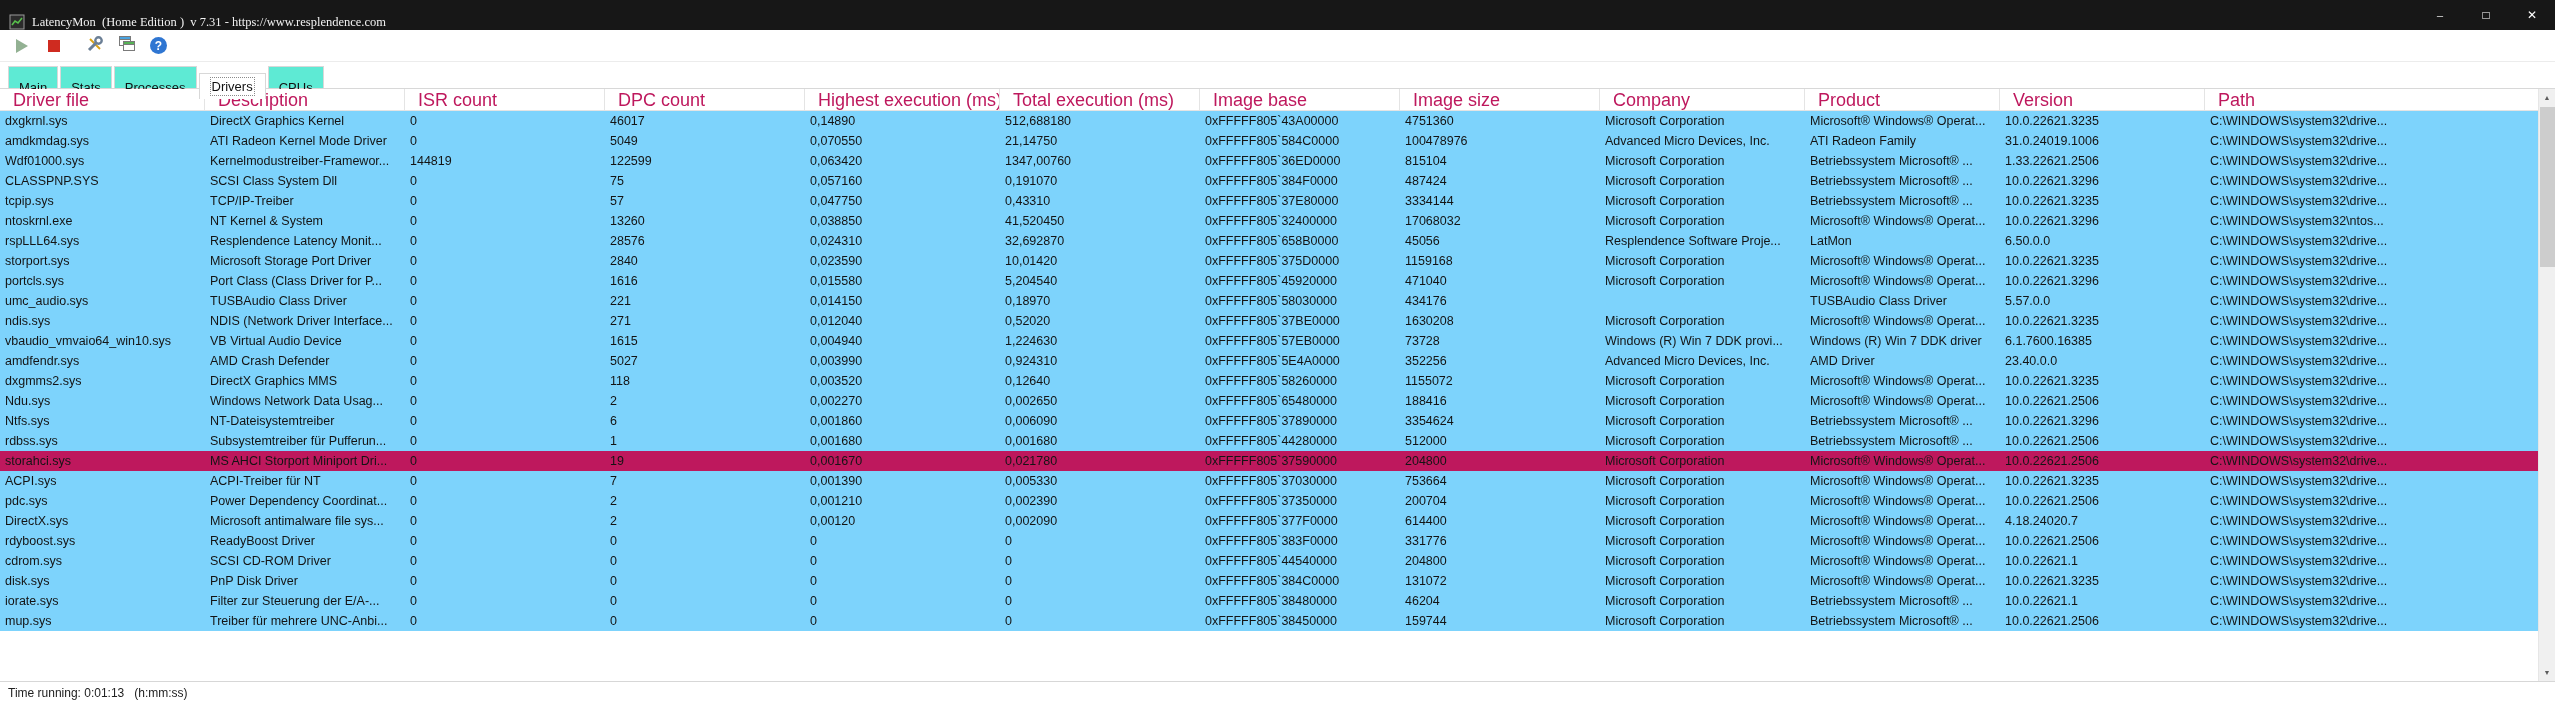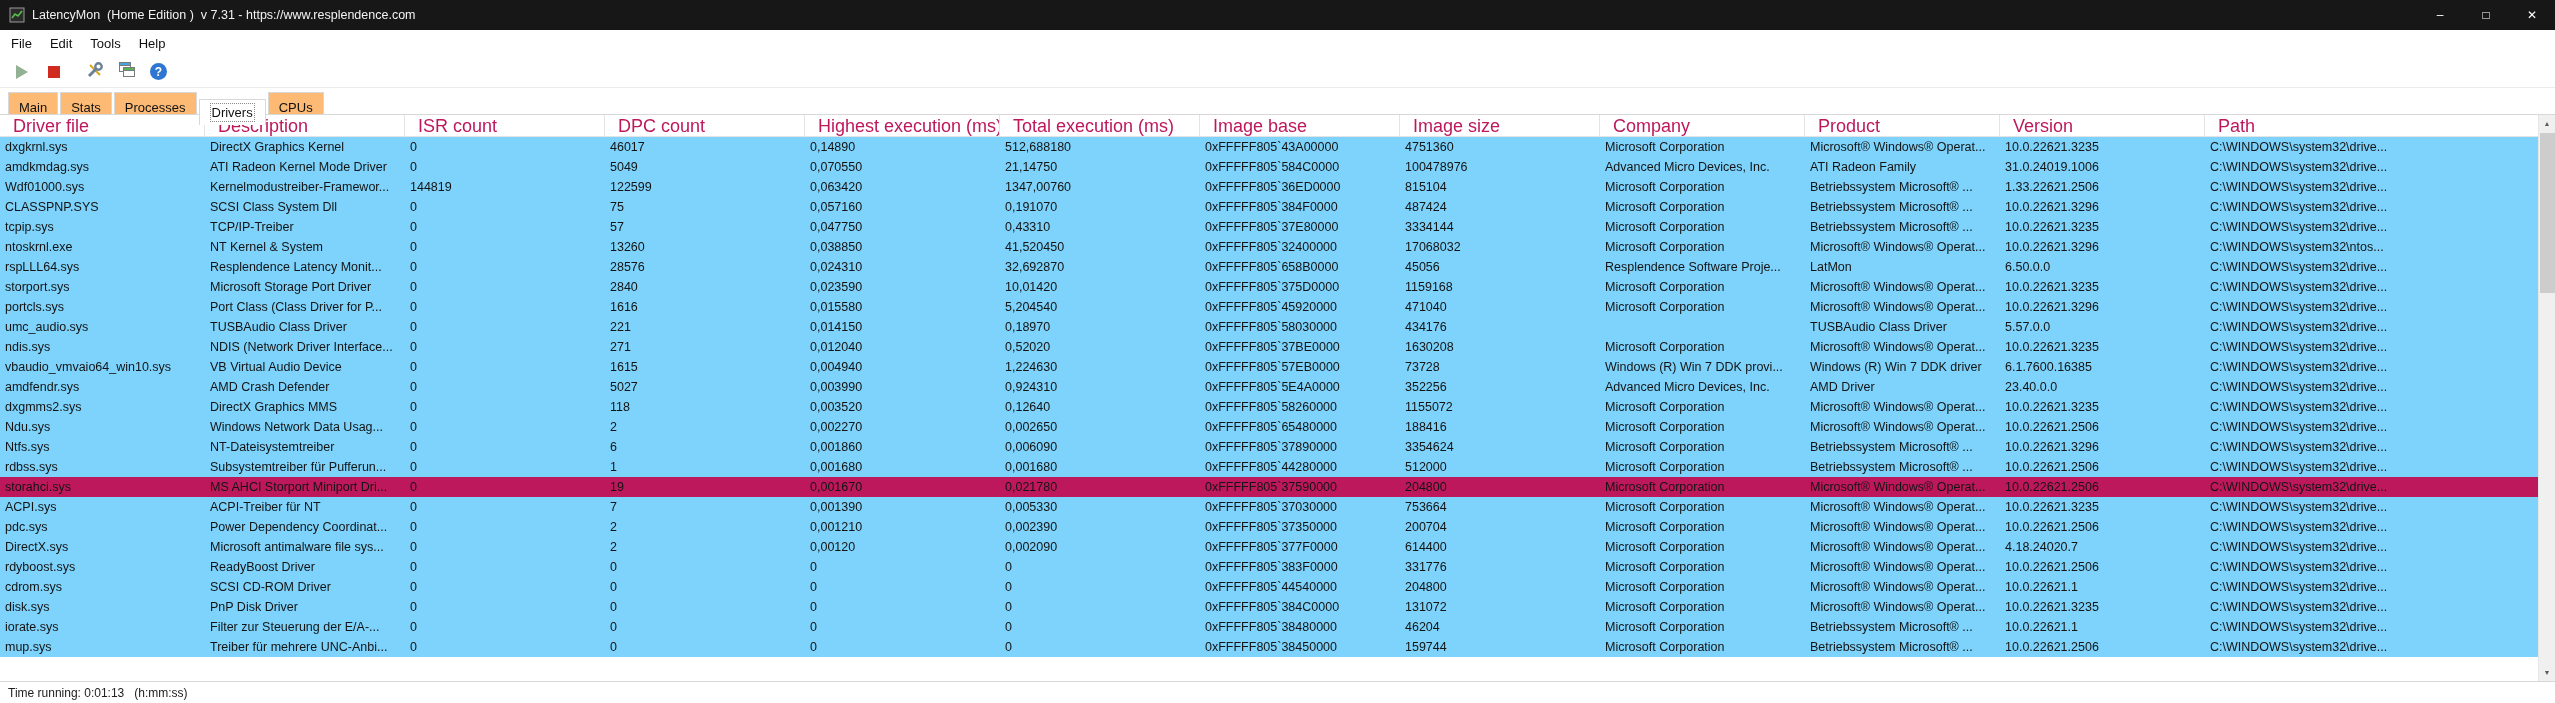--- a/index.html
+++ b/index.html
@@ -1,21 +1,21 @@
 <!DOCTYPE html>
 <html><head>
 <meta charset="utf-8">
 <style>
   * { margin:0; padding:0; box-sizing:border-box; }
   html,body { width:2555px; height:703px; overflow:hidden; background:#fff;
               font-family:"Liberation Sans", sans-serif; }
   .window { width:2555px; height:703px; display:flex; flex-direction:column; background:#fff; }
 
   
-  .titlebar { flex:0 0 30px; background:#171717; color:#fff; display:flex; align-items:center; }
+  .titlebar { flex:0 0 30px; background:#171717; color:#fff; display:flex; align-items:flex-end;font-family:Liberation Serif, serif; }
   .app-icon { width:16px; height:16px; margin:0 7px 0 9px; flex:0 0 16px; }
   .title-text { font-size:12.5px; white-space:pre; color:#f2f2f2; }
   .win-controls { margin-left:auto; display:flex; height:100%; }
   .win-btn { width:46px; height:100%; display:flex; align-items:center; justify-content:center;
              color:#ffffff; font-size:12px; }
 
   
   .menubar { flex:0 0 26px; display:flex; align-items:stretch; background:#fff; font-size:13px; color:#101010; padding-left:2px; }
   .menu-item { padding:0 9px; display:flex; align-items:center; cursor:default; }
 
@@ -23,22 +23,22 @@
   .toolbar { flex:0 0 32px; display:flex; align-items:center; padding-left:7px; gap:3px; border-bottom:1px solid #ececec; background:#fff; }
   .tool-btn { width:29px; height:26px; border:1px solid transparent; background:none; display:flex; align-items:center; justify-content:center; }
   .play-shape { width:0; height:0; border-top:7px solid transparent; border-bottom:7px solid transparent; border-left:12px solid #93b193; }
   .stop-shape { width:12px; height:12px; background:#cf2b20; }
   .help-shape { width:17px; height:17px; border-radius:50%; background:#2f76d2; color:#fff; font-size:12px; font-weight:bold;
                 display:flex; align-items:center; justify-content:center; }
   .tb-sep { width:6px; }
 
   
   .tabstrip { flex:0 0 27px; display:flex; align-items:flex-end; padding-left:8px; border-bottom:1px solid #d8d8d8; background:#fff; }
-  .tab { height:22px; line-height:21px; padding:4px 10px; font-size:13px; color:#111;
-         border:1px solid #d8d8d8; border-bottom:none; background:#fdba74; margin-right:2px; }
+  .tab { height:22px; line-height:21px; padding:10px 10px; font-size:13px; color:#111;
+         border:1px solid #d8d8d8; border-bottom:none; background:#5eead4; margin-right:2px; }
   .tab.active { height:26px; line-height:25px; background:#fff; position:relative; top:11px; z-index:2; padding:0 12px; }
   .tab.active .tab-label { outline:1px dotted #8a8a8a; outline-offset:1px; }
 
   
   .content { flex:1 1 auto; position:relative; overflow:hidden; background:#fff; }
   .header-row { display:flex; height:22px; line-height:22px; border-bottom:1px solid #e4e4e4; background:#fff; }
   .hcell { font-size:18px; color:#be185d; padding-left:13px; border-right:1px solid #e4e4e4;
            overflow:hidden; white-space:nowrap; }
   .row { display:flex; height:20px; line-height:20px; background:#7dd3fc; }
   .row.selected { background:#be185d; }
@@ -78,26 +78,20 @@
       </div>
       <div class="win-btn">
         <span>□</span>
       </div>
       <div class="win-btn">
         <span>✕</span>
       </div>
     </div>
   </div>
 
-  <div class="menubar" id="menubar">
-      <div class="menu-item">File</div>
-      <div class="menu-item">Edit</div>
-      <div class="menu-item">Tools</div>
-      <div class="menu-item">Help</div>
-    </div>
 
   <div class="toolbar">
     <button class="tool-btn">
       <span class="play-shape"></span>
     </button>
     <button class="tool-btn">
       <span class="stop-shape"></span>
     </button>
     <span class="tb-sep"></span>
     <button class="tool-btn">

